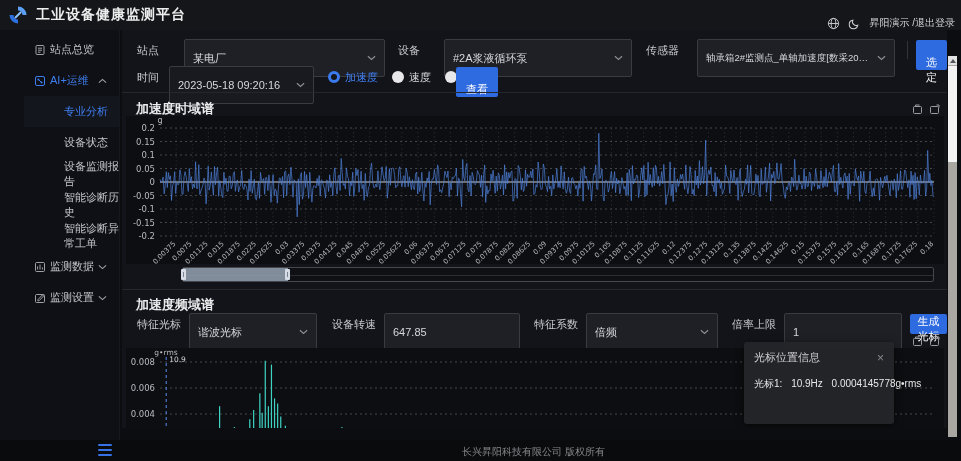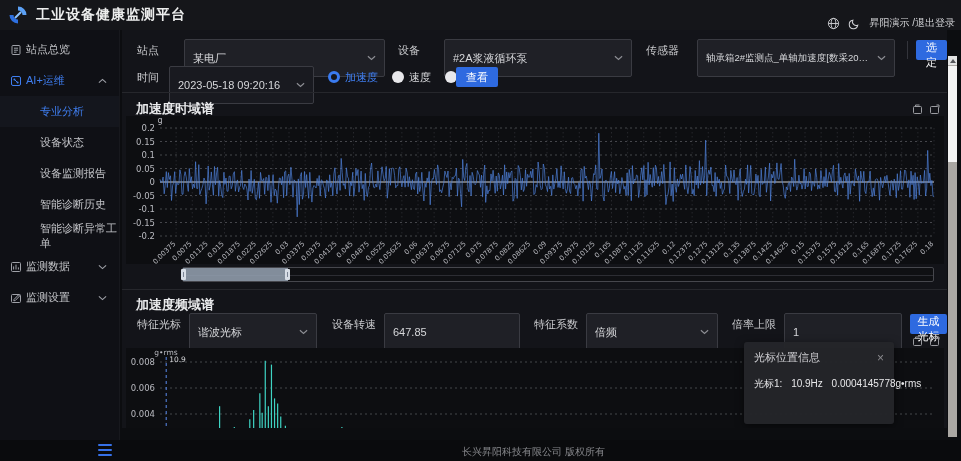--- a/index.html
+++ b/index.html
@@ -4,27 +4,27 @@
 <style>
   * { margin:0; padding:0; box-sizing:border-box; }
   html,body { background:#000; }
   body { font-family:"Liberation Sans","DejaVu Sans",sans-serif; }
   .app { position:relative; width:961px; height:461px; background:#0a0b0d; overflow:hidden; color:#d6d7da; }
 
   
   .header { position:absolute; left:0; top:0; width:961px; height:30px; background:#15161a; display:flex; align-items:center; z-index:5; }
   .logo { width:20px; height:20px; margin-left:8px; }
   .app-title { margin-left:8px; font-size:14px; font-weight:bold; color:#eceded; letter-spacing:1px; }
-  .header-right { position:absolute; right:6px; top:0; height:30px; display:flex; align-items:flex-end; gap:8px; }
+  .header-right { position:absolute; right:6px; top:8px; height:30px; display:flex; align-items:center; gap:8px; }
   .hicon { width:13px; height:13px; display:inline-block; cursor:pointer; }
   .header-links { font-size:10px; color:#d2d3d6; cursor:pointer; }
 
   
   .sidebar { position:absolute; left:0; top:30px; width:120px; height:410px; background:#0f1015; border-right:1px solid #17181d; }
-  .menu { list-style:none; padding-top:4px; }
+  .menu { list-style:none; padding-top:4px;margin-left:24px; }
   .menu li { height:31px; display:flex; align-items:center; font-size:11px; color:#c3c4c8; cursor:pointer; position:relative; padding-left:26px; }
   .menu li .mi { position:absolute; left:10px; width:12px; height:12px; color:#9fa1a8; }
   .menu li.child { padding-left:40px; }
   .menu li.blue { color:#3f7ef0; }
   .menu li.blue .mi { color:#3f7ef0; }
   .menu li.active { color:#3f7ef0; background:#14161d; }
   .menu li .chev { position:absolute; right:12px; width:9px; height:6px; color:#9fa1a8; }
 
   
   .footer { position:absolute; left:0; top:440px; width:961px; height:21px; background:#0a0b0d; }
@@ -35,21 +35,21 @@
   
   .main { position:absolute; left:120px; top:30px; width:841px; height:410px; background:#0c0d10; }
   .panel { position:absolute; left:2px; top:0; width:825px; height:398px; background:#131419; overflow:hidden; }
 
   .flabel { font-size:11px; color:#c9cacd; }
   .frow { position:absolute; height:22px; display:flex; align-items:center; }
   .select, .tinput { height:38px; background:#1f2026; border:1px solid #3a3b42; border-radius:2px; color:#d6d7da; font-size:11px; display:flex; align-items:center; padding:0 8px; position:relative; cursor:pointer; }
   .select .sv { flex:1; overflow:hidden; white-space:nowrap; text-overflow:ellipsis; }
   .select .dn { width:9px; height:6px; color:#8d8e94; margin-left:6px; flex:none; }
   input.tinput { cursor:text; width:100%; }
-  .btn-blue { background:#2e6ae0; color:#fff; font-size:11px; border:none; border-radius:2px; height:20px; padding:0 10px; cursor:pointer; }
+  .btn-blue { background:#2e6ae0; color:#fff; font-size:11px; border:none; border-radius:2px; height:20px; padding:15px 10px; cursor:pointer; }
   .radio { width:12px; height:12px; border-radius:50%; margin-right:5px; flex:none; cursor:pointer; }
   .radio.on { border:3.5px solid #3a7bf0; background:#15161b; }
   .radio.off { background:#e8e8eb; }
   .rlabel { font-size:11px; margin-right:14px; cursor:pointer; }
   .rlabel.on { color:#3f7ef0; }
   .vdiv { width:1px; height:18px; background:#33343b; }
 
   .sect-title { position:absolute; font-size:13px; font-weight:bold; color:#e9eaec; }
   .toolbox { position:absolute; display:flex; gap:6px; }
   .tbx { width:11px; height:11px; color:#9a9ba0; cursor:pointer; }

